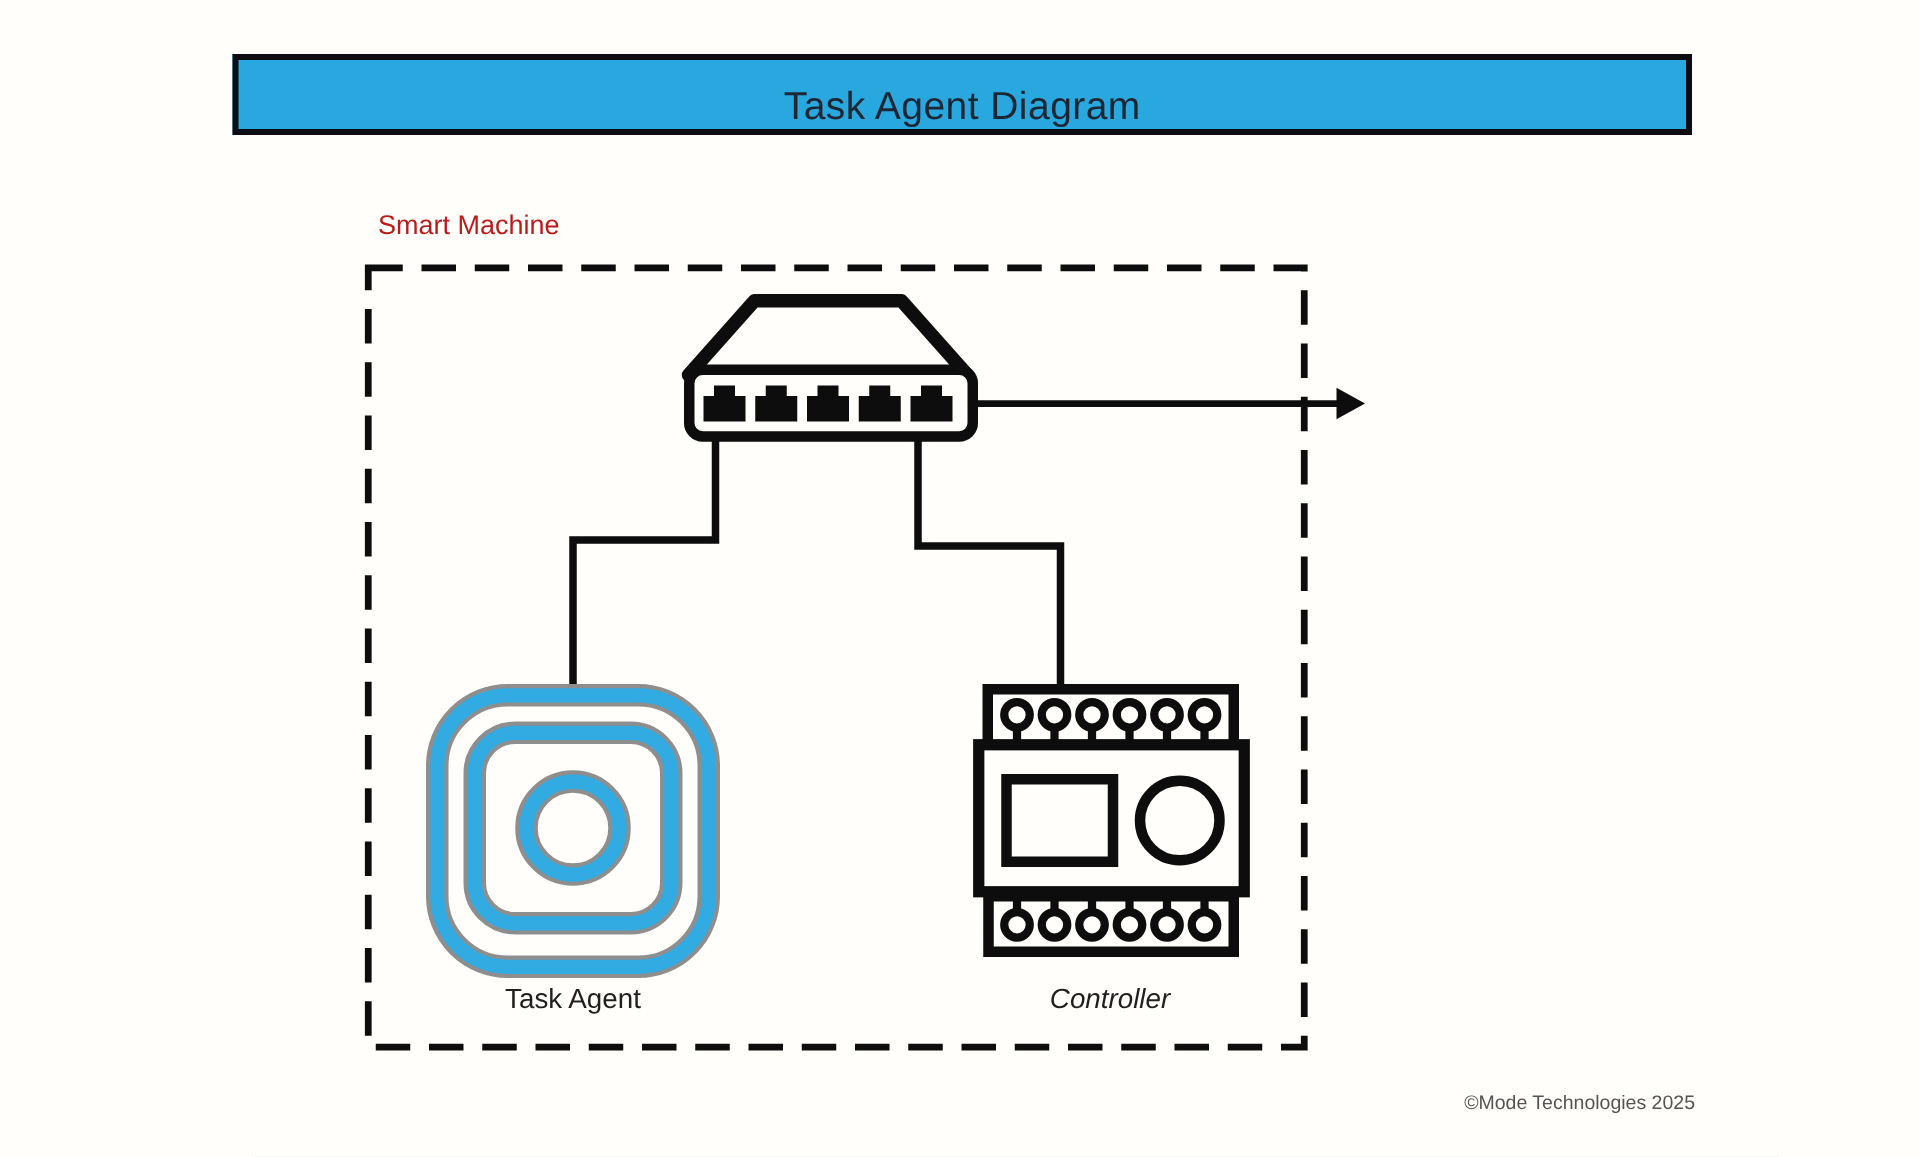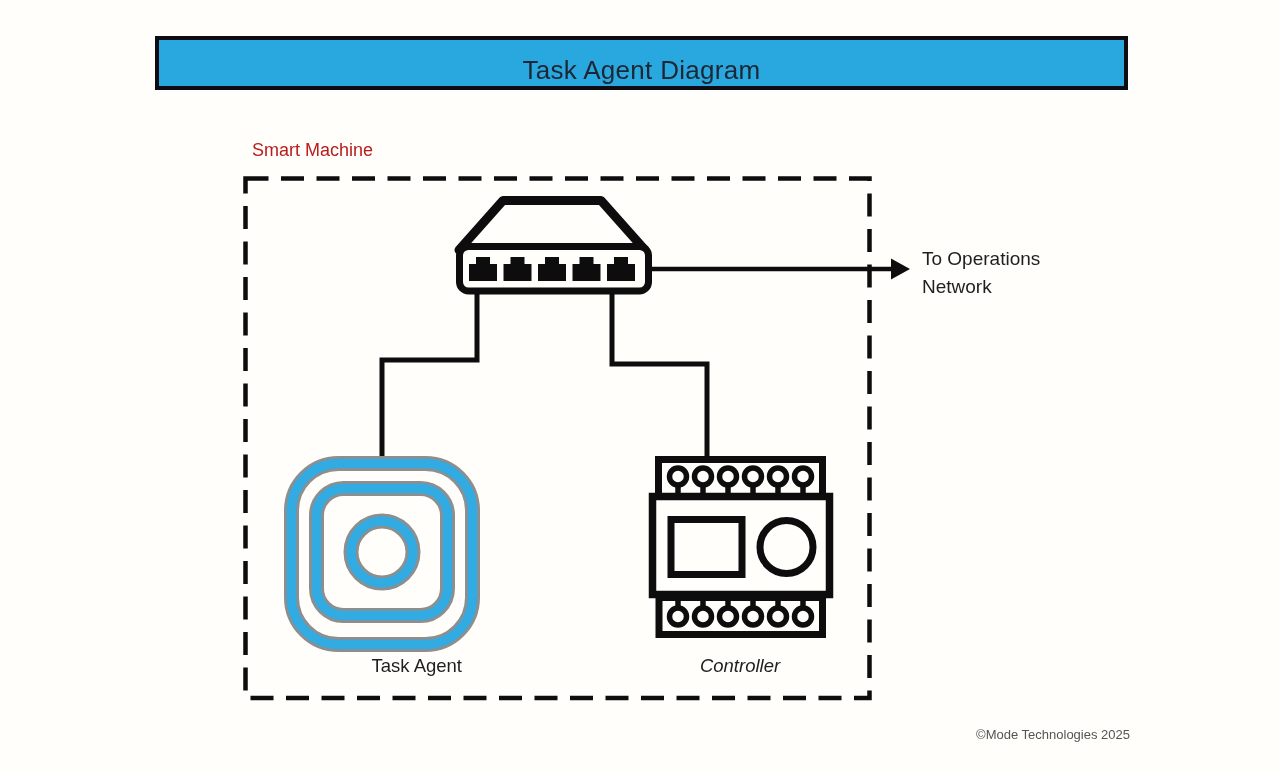--- a/index.html
+++ b/index.html
@@ -35,21 +35,21 @@
     margin-left: 16px;
   }
   .node-label {
     position: absolute;
     top: 655px;
     width: 160px;
     text-align: center;
     font-size: 18.5px;
     color: #1F1F1F;
   }
-  .node-label.task-agent { left: 302px; text-align: right; }
+  .node-label.task-agent { left: 302px; }
   .node-label.controller { left: 660px; font-style: italic; }
   .external-label {
     position: absolute;
     left: 922px; top: 245px;
     width: 150px;
     font-size: 19px;
     line-height: 28px;
     color: #1F1F1F;
   }
   .footer-note {
@@ -149,17 +149,16 @@
 
       <rect x="652.5" y="496.5" width="177" height="98" fill="#FFFEFA" stroke-width="7.5"></rect>
       <rect x="671" y="519.5" width="71" height="55" fill="#FFFEFA" stroke-width="7"></rect>
       <circle cx="786.5" cy="547" r="26.5" fill="#FFFEFA" stroke-width="7"></circle>
     </g>
   </svg>
 
   <div class="node-label task-agent">Task Agent</div>
   <div class="node-label controller">Controller</div>
 
-  <div class="external-label">To Operations Network</div>
 
   <div class="footer-note">©Mode Technologies 2025</div>
 
 </div>
 
 </body></html>

